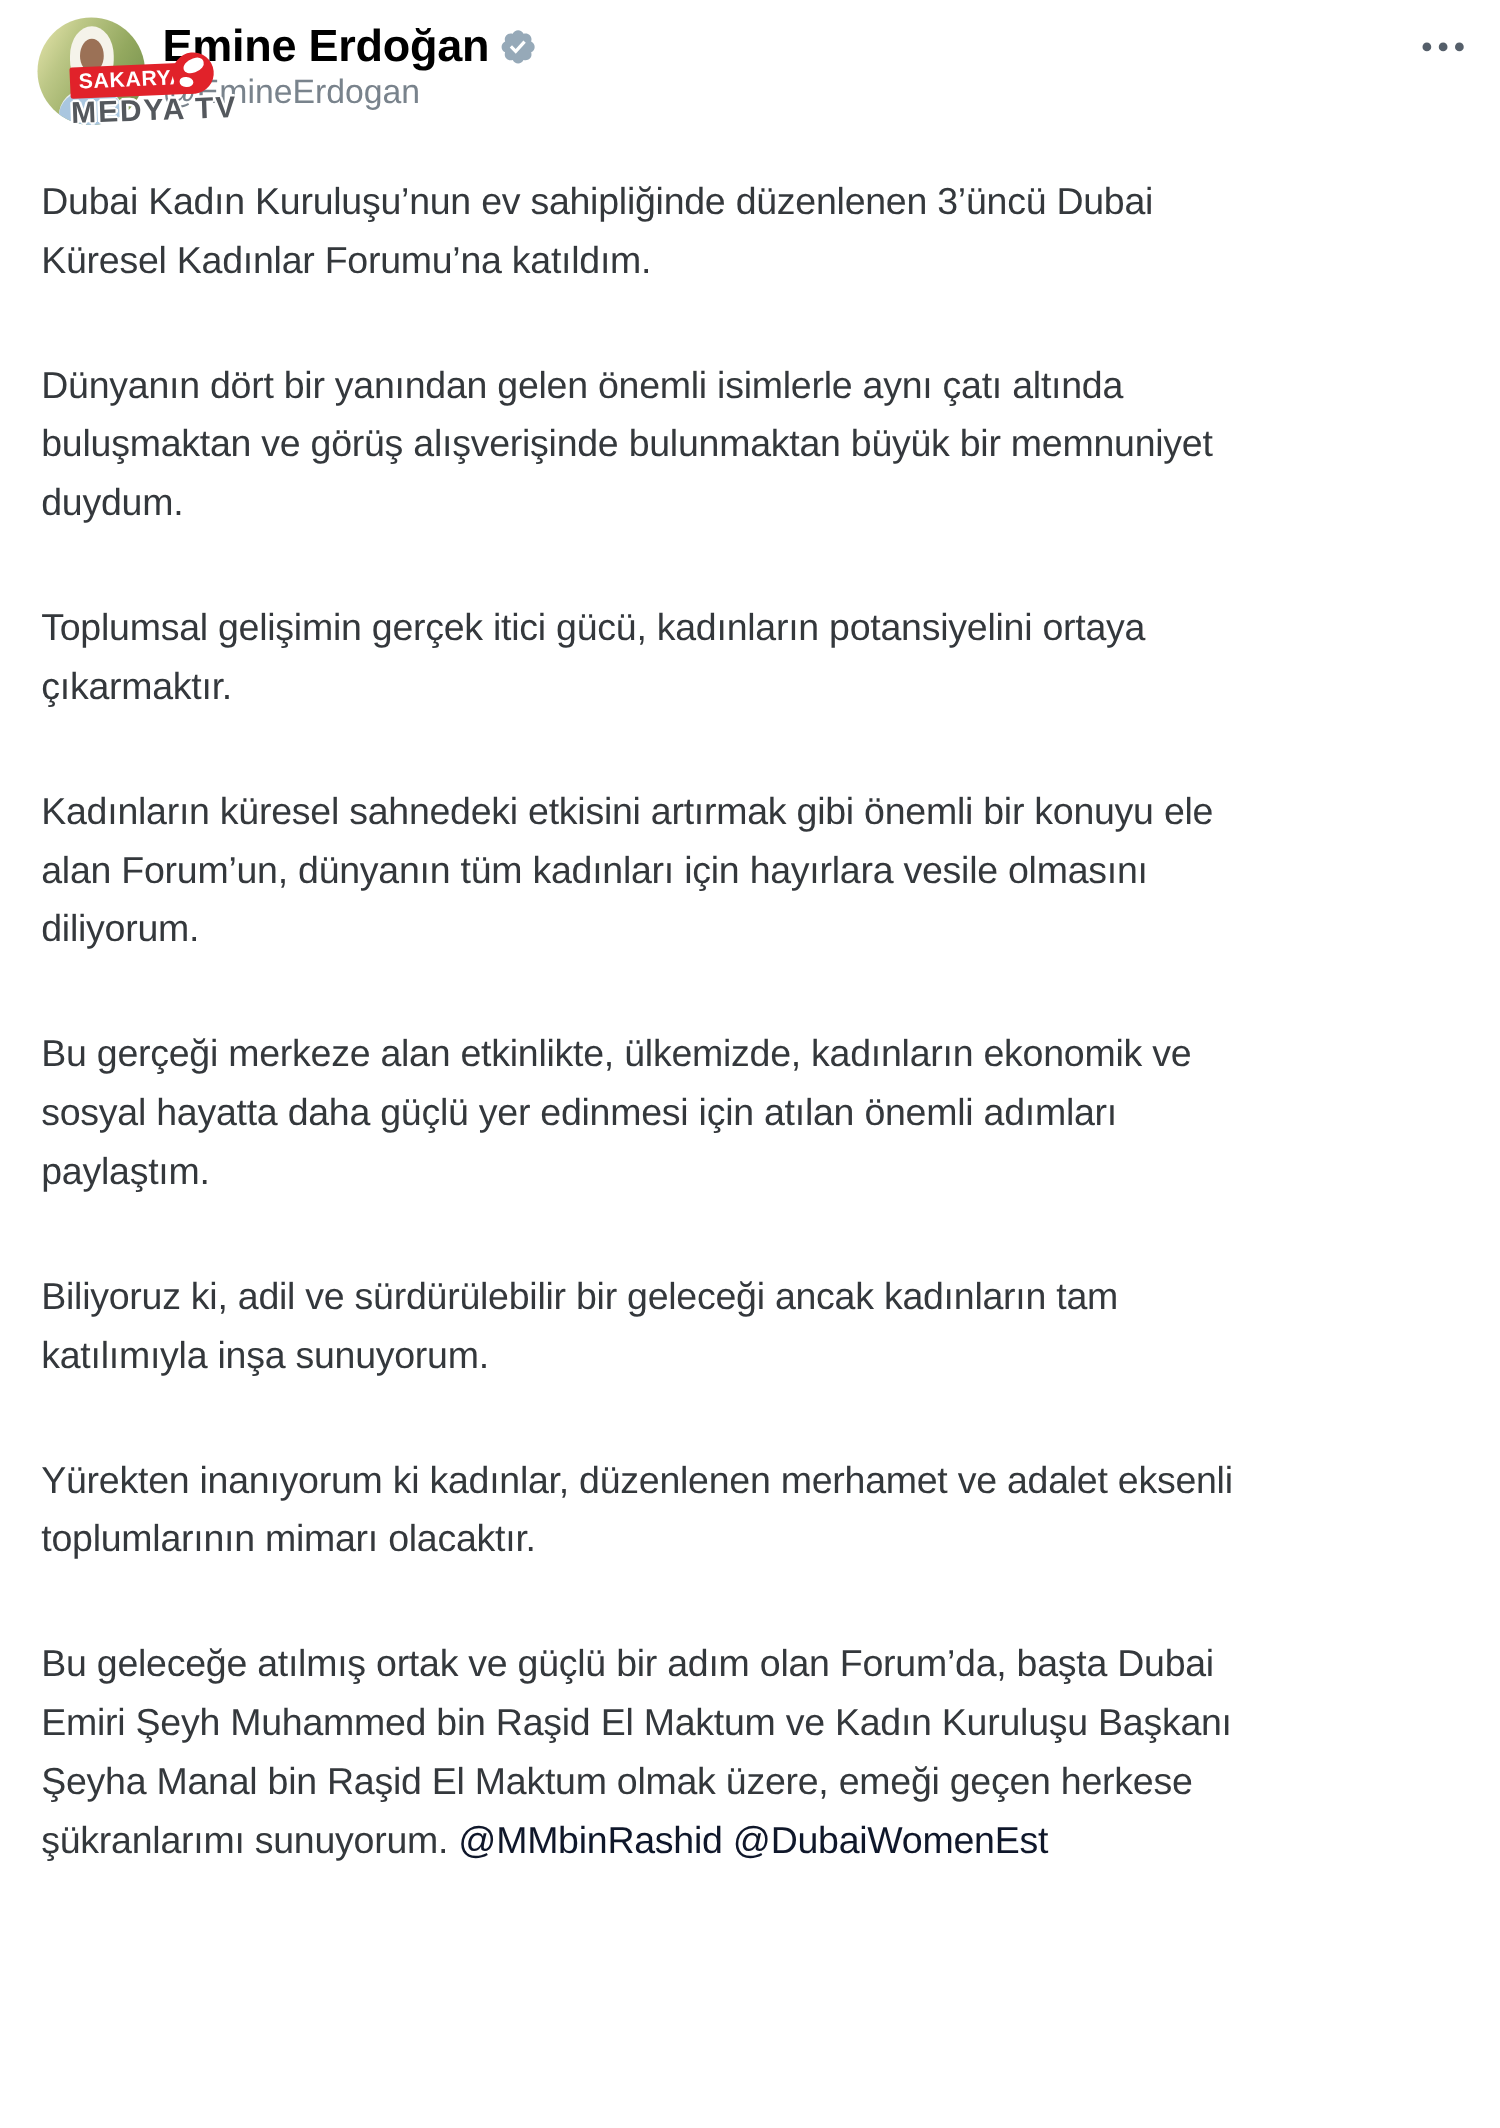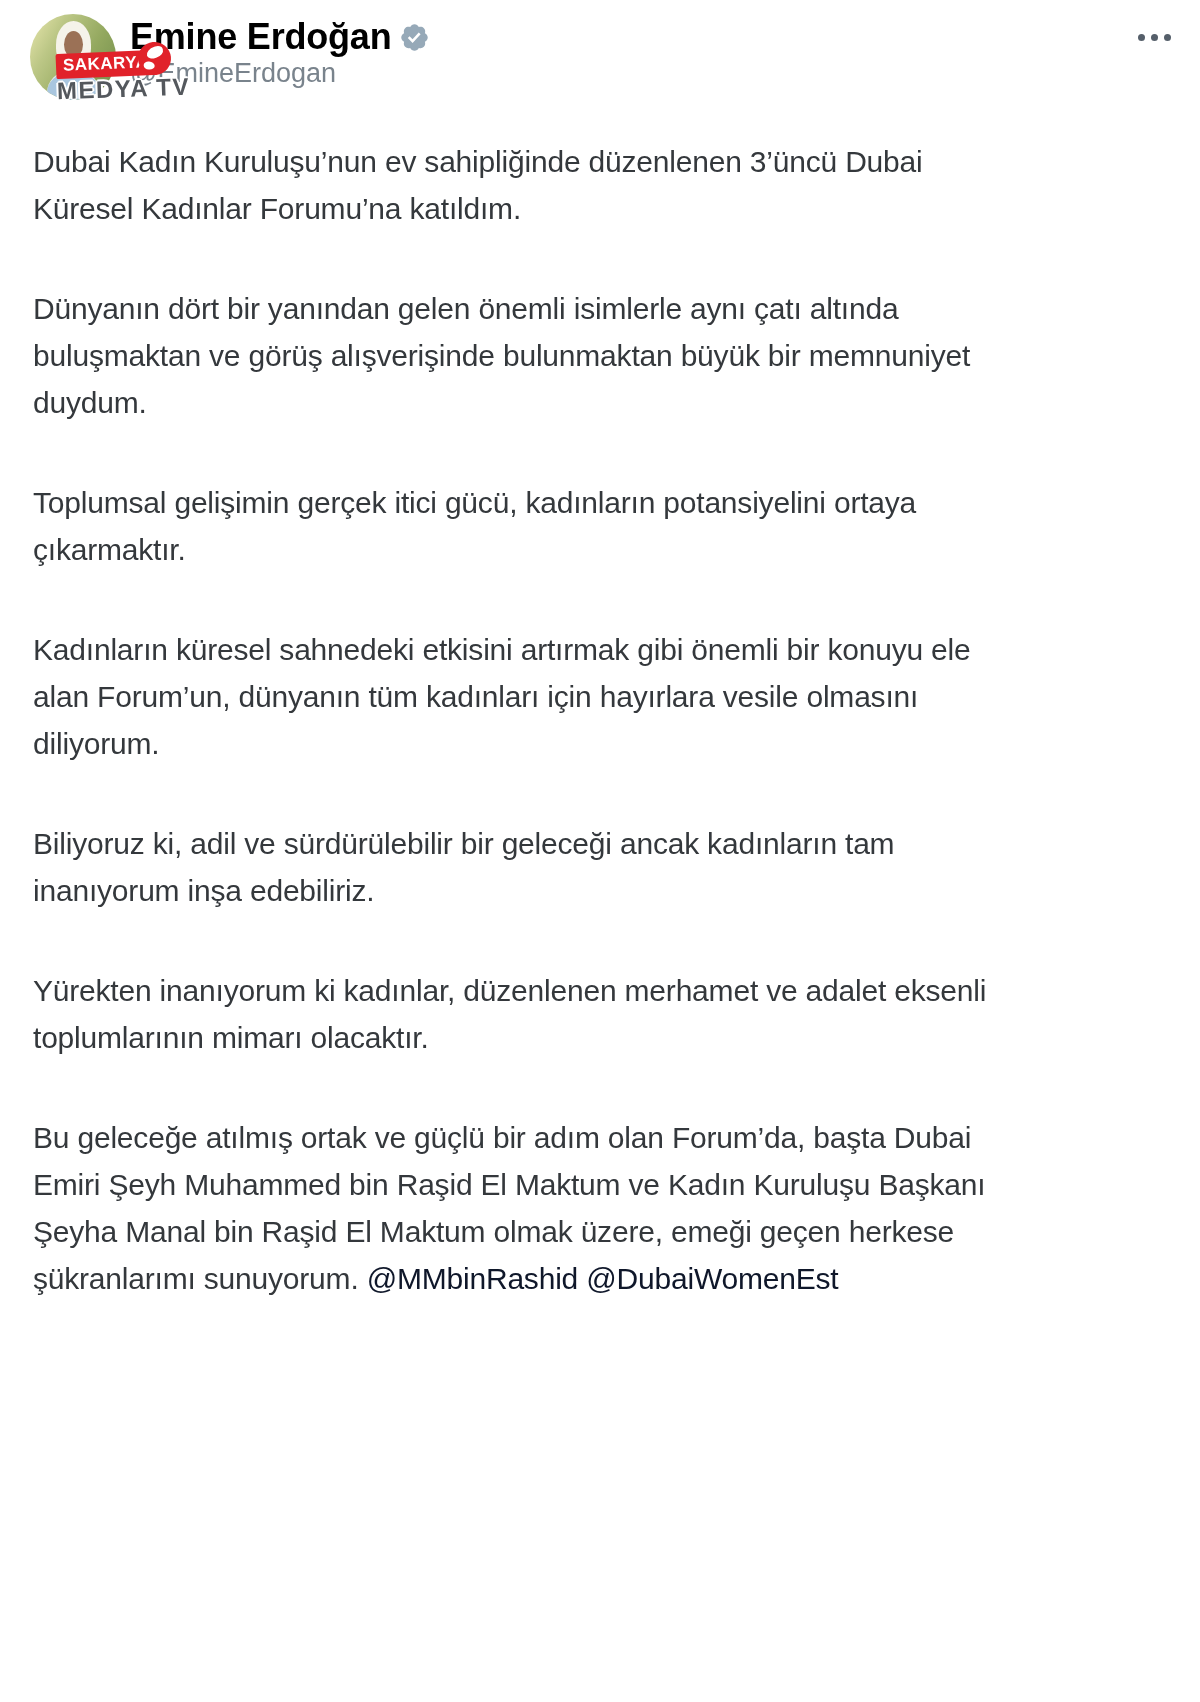--- a/index.html
+++ b/index.html
@@ -116,22 +116,25 @@
       <p><span>Dubai Kadın Kuruluşu’nun ev sahipliğinde düzenlenen 3’üncü Dubai
 Küresel Kadınlar Forumu’na katıldım.</span></p>
       <p><span>Dünyanın dört bir yanından gelen önemli isimlerle aynı çatı altında
 buluşmaktan ve görüş alışverişinde bulunmaktan büyük bir memnuniyet
 duydum.</span></p>
       <p><span>Toplumsal gelişimin gerçek itici gücü, kadınların potansiyelini ortaya
 çıkarmaktır.</span></p>
       <p><span>Kadınların küresel sahnedeki etkisini artırmak gibi önemli bir konuyu ele
 alan Forum’un, dünyanın tüm kadınları için hayırlara vesile olmasını
 diliyorum.</span></p>
+      <p><span>Bu gerçeği merkeze alan etkinlikte, ülkemizde, kadınların ekonomik ve
+sosyal hayatta daha güçlü yer edinmesi için atılan önemli adımları
+paylaştım.</span></p>
       <p><span>Biliyoruz ki, adil ve sürdürülebilir bir geleceği ancak kadınların tam
-inanıyorum inşa edebiliriz.</span></p>
+katılımıyla inşa sunuyorum.</span></p>
       <p><span>Yürekten inanıyorum ki kadınlar, düzenlenen merhamet ve adalet eksenli
 toplumlarının mimarı olacaktır.</span></p>
       <p><span>Bu geleceğe atılmış ortak ve güçlü bir adım olan Forum’da, başta Dubai
 Emiri Şeyh Muhammed bin Raşid El Maktum ve Kadın Kuruluşu Başkanı
 Şeyha Manal bin Raşid El Maktum olmak üzere, emeği geçen herkese
 şükranlarımı sunuyorum. </span><span class="mention">@MMbinRashid</span><span> </span><span class="mention">@DubaiWomenEst</span></p>
     </div>
 
 </div>
 

